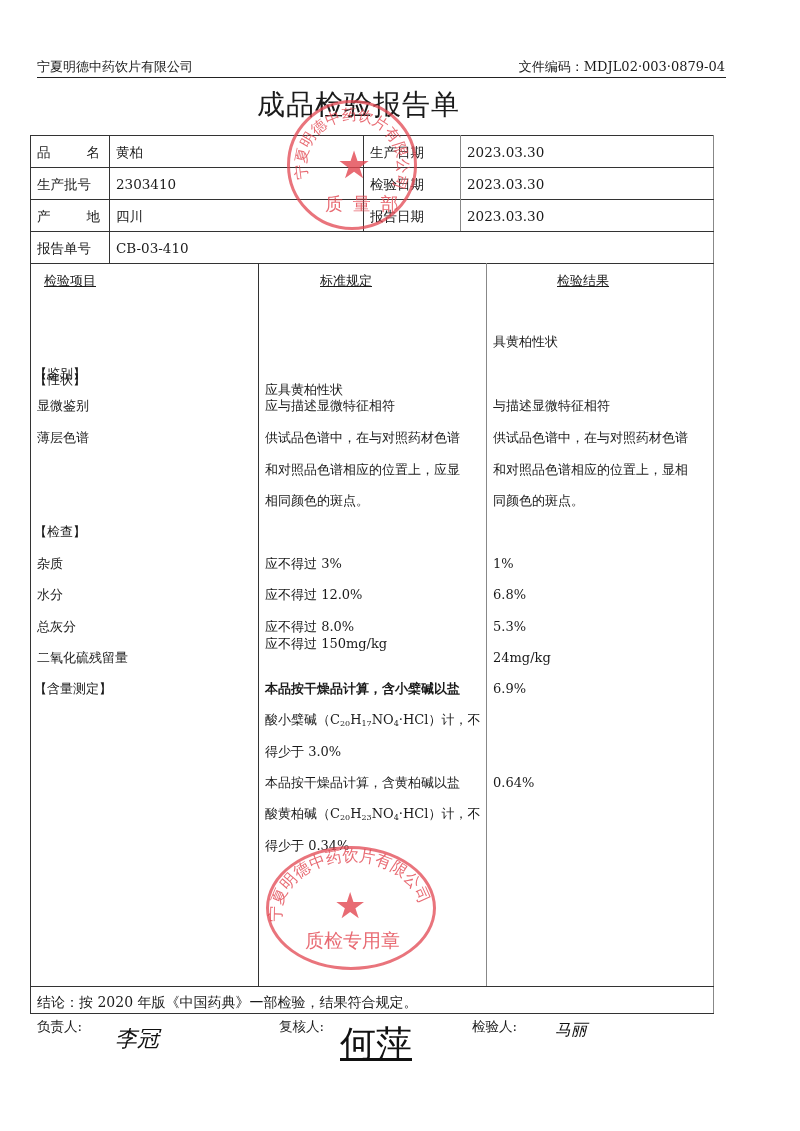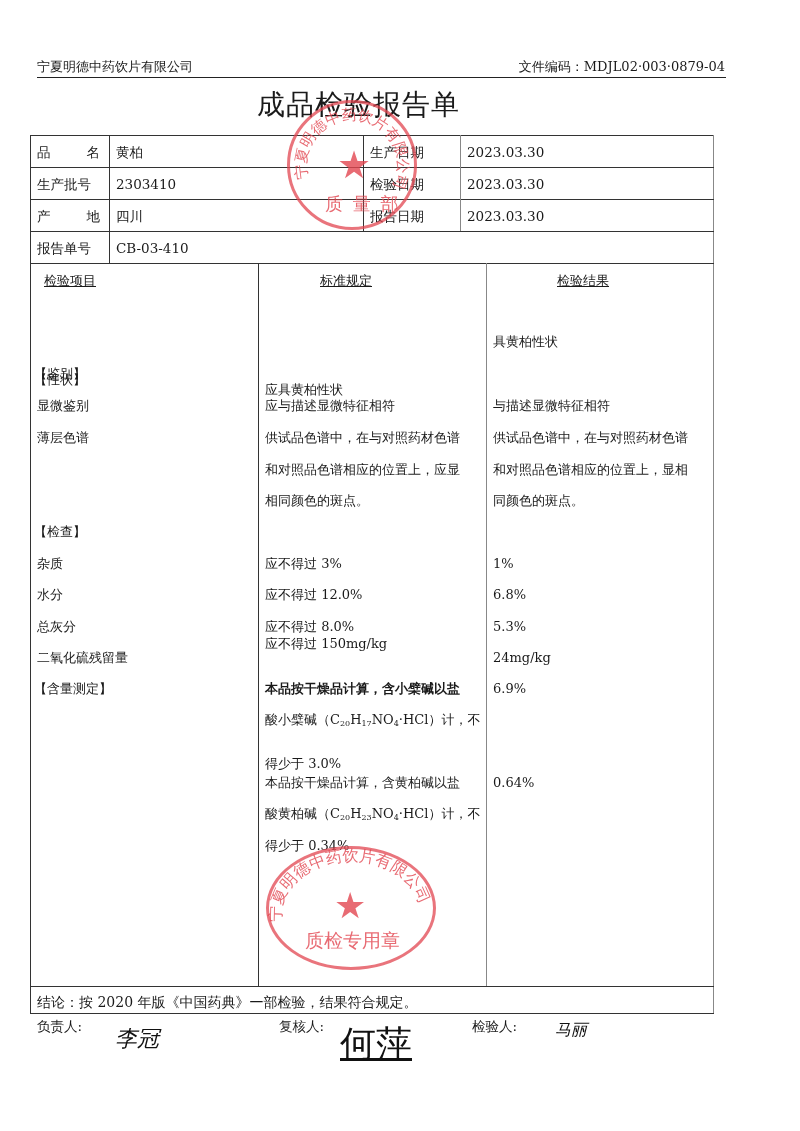--- a/index.html
+++ b/index.html
@@ -108,21 +108,21 @@
 <div class="txt" style="left:265px; top:430px;">供试品色谱中，在与对照药材色谱</div>
 <div class="txt" style="left:265px; top:462px;">和对照品色谱相应的位置上，应显</div>
 <div class="txt" style="left:265px; top:493px;">相同颜色的斑点。</div>
 <div class="txt" style="left:265px; top:556px;">应不得过 3%</div>
 <div class="txt" style="left:265px; top:587px;">应不得过 12.0%</div>
 <div class="txt" style="left:265px; top:619px;">应不得过 8.0%</div>
 <div class="txt" style="left:265px; top:636px;">应不得过 150mg/kg</div>
 
 <div class="txt" style="left:265px; top:681px;font-weight:bold;">本品按干燥品计算，含小檗碱以盐</div>
 <div class="txt" style="left:265px; top:712px;"><span>酸小檗碱（C</span><span class="sub">20</span><span>H</span><span class="sub">17</span><span>NO</span><span class="sub">4</span><span>·HCl）计，不</span></div>
-<div class="txt" style="left:265px; top:744px;margin-top:12px;">得少于 3.0%</div>
+<div class="txt" style="left:265px; top:744px;">得少于 3.0%</div>
 
 <div class="txt" style="left:265px; top:775px;">本品按干燥品计算，含黄柏碱以盐</div>
 <div class="txt" style="left:265px; top:806px;"><span>酸黄柏碱（C</span><span class="sub">20</span><span>H</span><span class="sub">23</span><span>NO</span><span class="sub">4</span><span>·HCl）计，不</span></div>
 <div class="txt" style="left:265px; top:838px;">得少于 0.34%</div>
 
 <div class="txt" style="left:493px; top:334px;">具黄柏性状</div>
 <div class="txt" style="left:493px; top:398px;">与描述显微特征相符</div>
 <div class="txt" style="left:493px; top:430px;">供试品色谱中，在与对照药材色谱</div>
 <div class="txt" style="left:493px; top:462px;">和对照品色谱相应的位置上，显相</div>
 <div class="txt" style="left:493px; top:493px;">同颜色的斑点。</div>

